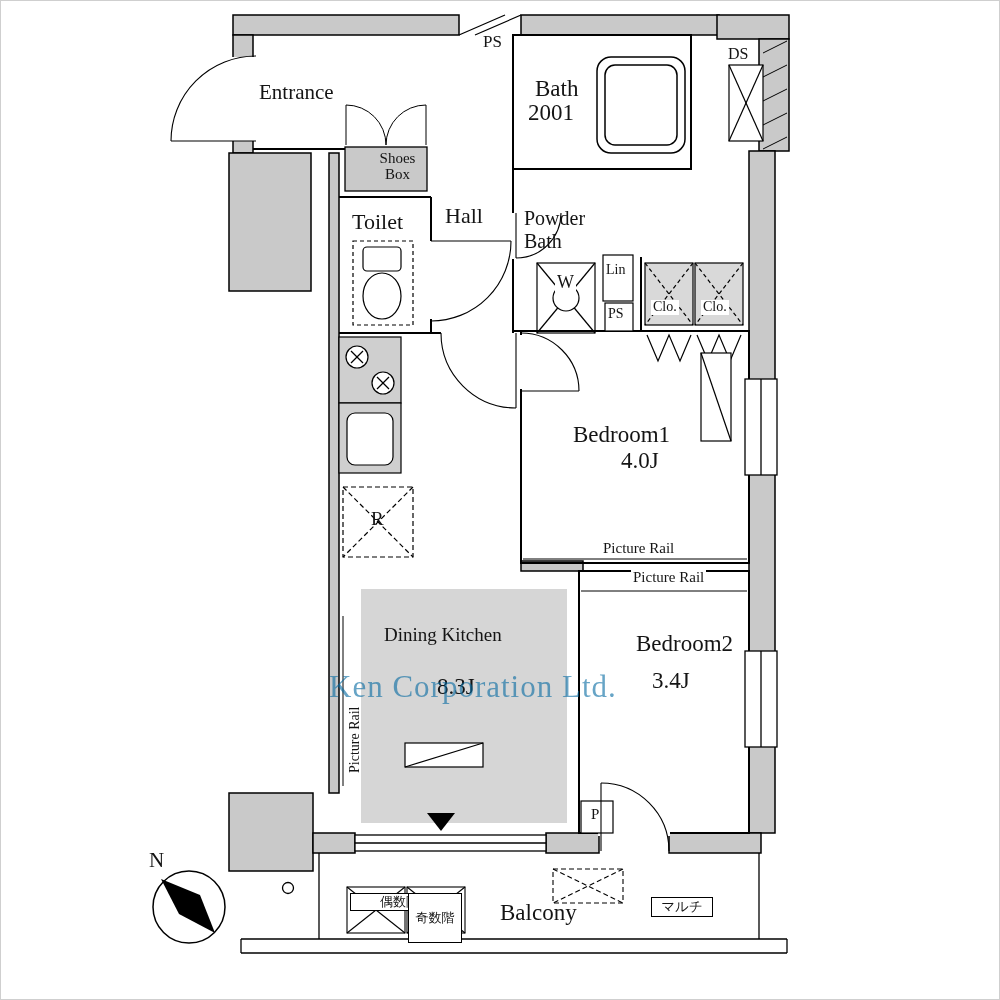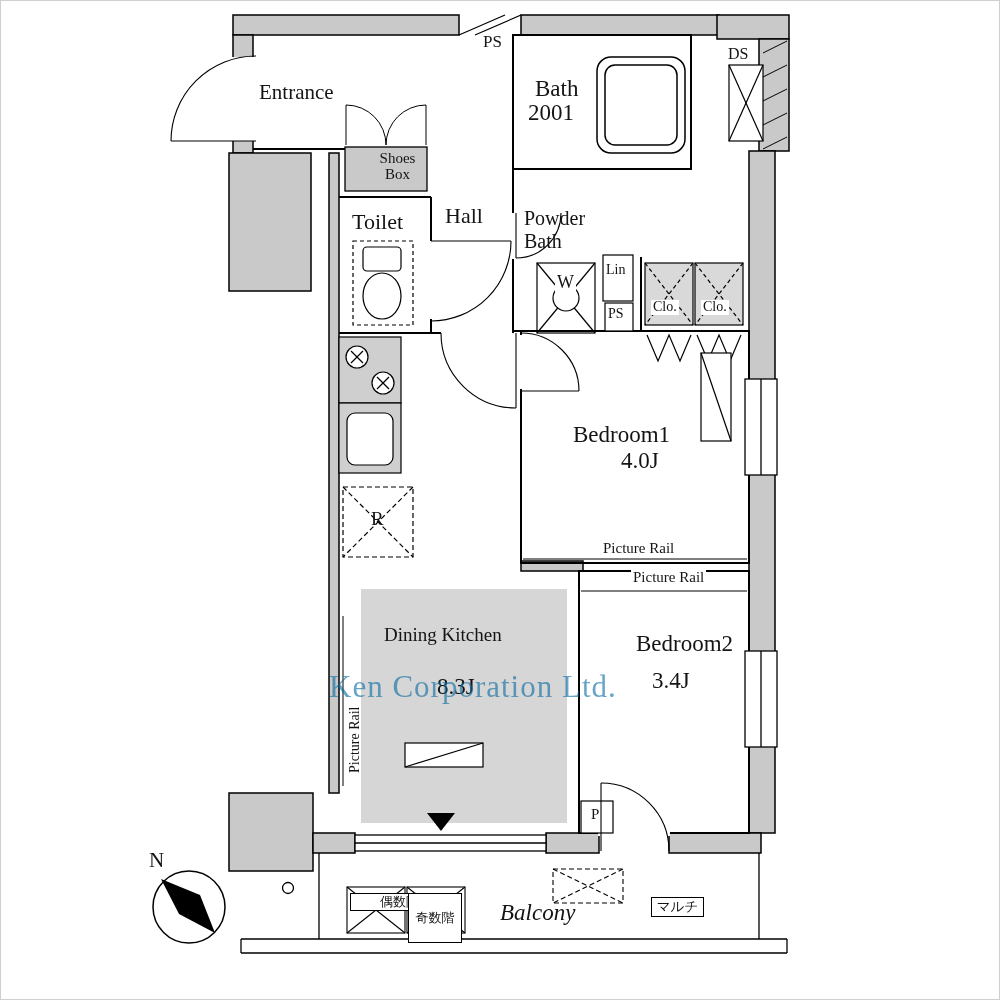--- a/index.html
+++ b/index.html
@@ -245,22 +245,22 @@
 <span class="lbl" style="left:635px;top:631px;font-size:23px;">Bedroom2</span>
 <span class="lbl" style="left:651px;top:668px;font-size:23px;">3.4J</span>
 
 <span class="lbl" style="left:366px;top:624px;font-size:19px;margin-left:17px;">Dining Kitchen</span>
 <span class="lbl" style="left:436px;top:674px;font-size:23px;">8.3J</span>
 <span class="lbl rot" style="left:347px;top:772px;font-size:14px;">Picture Rail</span>
 
 <span class="lbl" style="left:370px;top:508px;font-size:19px;">R</span>
 <span class="lbl" style="left:590px;top:806px;font-size:15px;">P</span>
 
-<span class="lbl" style="left:499px;top:900px;font-size:23px;font-style:italic;">Balcony</span>
+<span class="lbl" style="left:499px;top:900px;font-size:23px;">Balcony</span>
 <span class="lbl boxed" style="left:349px;top:892px;width:70px;font-size:13px;padding:1px 0;text-align:right;">偶数階</span>
 <span class="lbl boxed" style="left:407px;top:892px;width:54px;font-size:13px;padding:17px 0;">奇数階</span>
-<span class="lbl boxed" style="left:650px;top:896px;width:53px;font-size:13.5px;padding:2px 0;">マルチ</span>
+<span class="lbl boxed" style="left:650px;top:896px;width:62px;font-size:13.5px;padding:2px 0;">マルチ</span>
 
 <span class="lbl" style="left:148px;top:848px;font-size:21px;">N</span>
 
 <span class="lbl watermark" style="left:328px;top:670px;font-size:31px;">Ken Corporation Ltd.</span>
 
 </div>
 
 </body></html>

